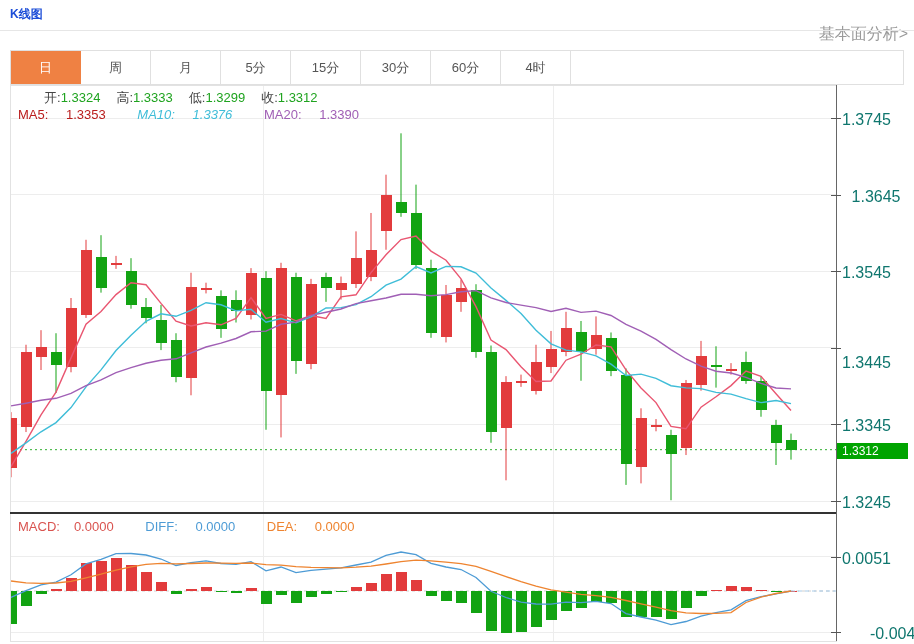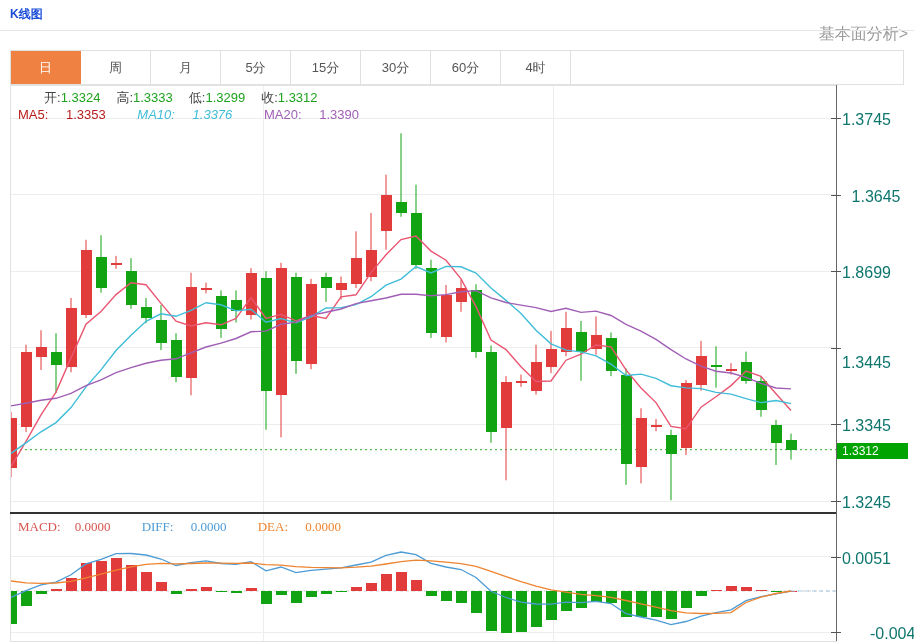--- a/index.html
+++ b/index.html
@@ -12,21 +12,21 @@
   .tab { width:70px; height:33px; line-height:33px; text-align:center; font-size:13px; color:#555; border-right:1px solid #e0e0e0; cursor:pointer; }
   .tab.active { background:#ef8143; color:#fff; border-right:1px solid #ef8143; }
   .tab-filler { flex:1; }
   .chart-wrap { position:absolute; left:0; top:0; width:914px; height:644px; }
   svg { position:absolute; left:0; top:0; }
   .legend-ohlc { position:absolute; left:18px; top:89px; font-size:13px;margin-left:26px; }
   .legend-ohlc .lbl { color:#454545; }
   .legend-ohlc .val { color:#1fa31f; margin-right:16px; }
   .legend-ma { position:absolute; left:18px; top:107px; font-size:13px; }
   .legend-ma span { margin-right:14px; }
-  .legend-macd { position:absolute; left:18px; top:519px; font-size:13px;font-family:Liberation Serif, serif; }
+  .legend-macd { position:absolute; left:18px; top:519px; font-size:13px; }
   .legend-macd span { margin-right:14px; }
   .axis-label { position:absolute; left:842px; font-size:16px; color:#0f766e; width:68px; }
   .price-badge { position:absolute; left:837px; top:443px; width:71px; height:16px; background:#00a400; color:#fff; font-size:12px; line-height:16px; padding-left:5px; }
 </style>
 </head>
 <body>
 
 <div class="page">
   <div class="page-title">K线图</div>
   <a class="fund-link">基本面分析&gt;</a>
@@ -256,21 +256,21 @@
 
     <div class="legend-macd">
       <span id="macd-text" style="color: rgb(217, 83, 79);"><span>MACD:</span><span>0.0000</span></span>
       <span id="diff-text" style="color: rgb(77, 155, 213);"><span>DIFF:</span> <span>0.0000</span></span>
       <span id="dea-text" style="color: rgb(238, 132, 48);"><span>DEA:</span> <span>0.0000</span></span>
     </div>
 
     <div id="axis-labels">
         <div class="axis-label" style="top: 111px;">1.3745</div>
         <div class="axis-label" style="top: 188px; text-align: center;">1.3645</div>
-        <div class="axis-label" style="top: 264px;">1.8699</div>
+        <div class="axis-label" style="top: 264px;">1.3545</div>
         <div class="axis-label" style="top: 326px; margin-top: 28px;">1.3445</div>
         <div class="axis-label" style="top: 417px;">1.3345</div>
         <div class="axis-label" style="top: 494px;">1.3245</div>
         <div class="axis-label" style="top: 550px;">0.0051</div>
         <div class="axis-label" style="top: 625px; margin-left: 28px;">-0.0047</div>
       </div>
 
     <div class="price-badge">1.3312</div>
   </div>
 </div>

